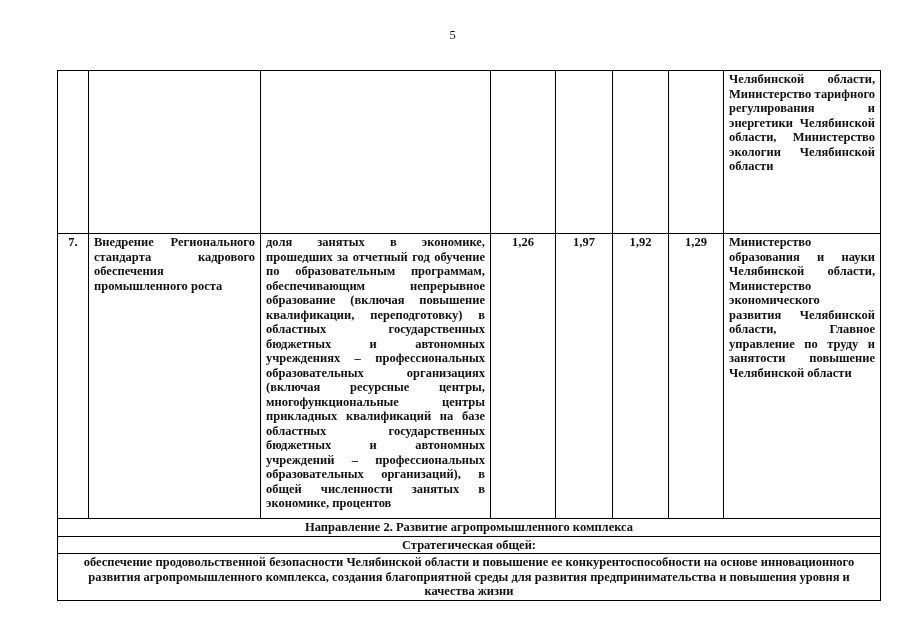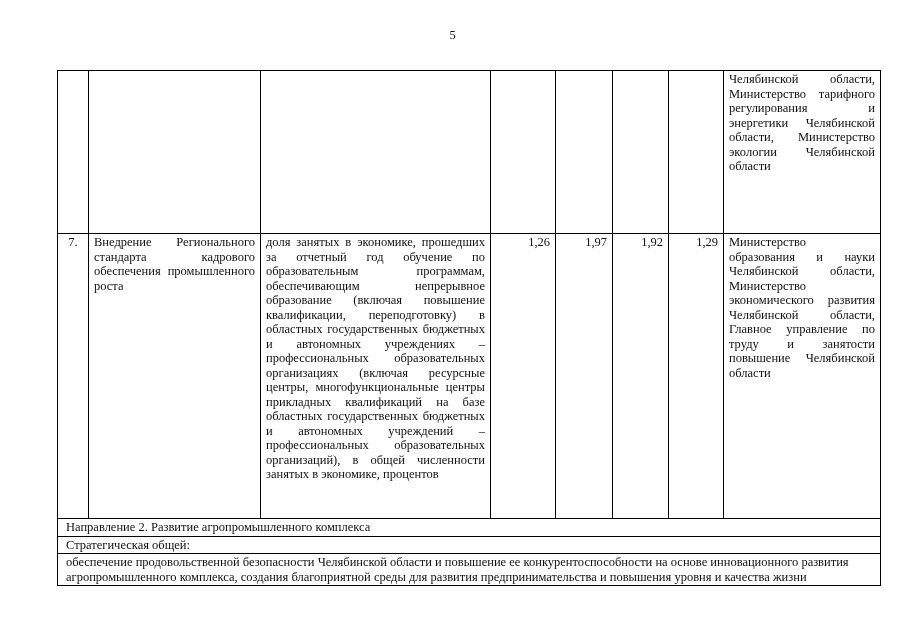--- a/index.html
+++ b/index.html
@@ -22,38 +22,39 @@
     width: 100%;
     text-align: center;
   }
   .doc-table {
     position: absolute;
     left: 57px;
     top: 70px;
     width: 823px;
     border-collapse: collapse;
     table-layout: fixed;
+    font-weight: bold;
   }
   .doc-table td {
     border: 1px solid #000000;
     vertical-align: top;
     padding: 1px 5px;
     line-height: 1.16;
     overflow: hidden;
   }
   tr.row-cont  { height: 163px; }
   tr.row-item  { height: 285px; }
   tr.row-section { height: 16px; }
   tr.row-goal-label { height: 15px; }
   tr.row-goal-text  { height: 32px; }
   td.num  { text-align: center; }
   td.just { text-align: justify; margin-left: 24px; }
-  td.val  { text-align: right; }
+  td.val  { text-align: center; }
   td.exec { text-align: justify; }
-  td.center { padding: 1px 8px; }
+  td.center { text-align: center; padding: 1px 8px; }
 </style>
 </head>
 <body>
 
 <div class="page">
 
   <div class="page-number">5</div>
 
   <table class="doc-table">
     <colgroup>

